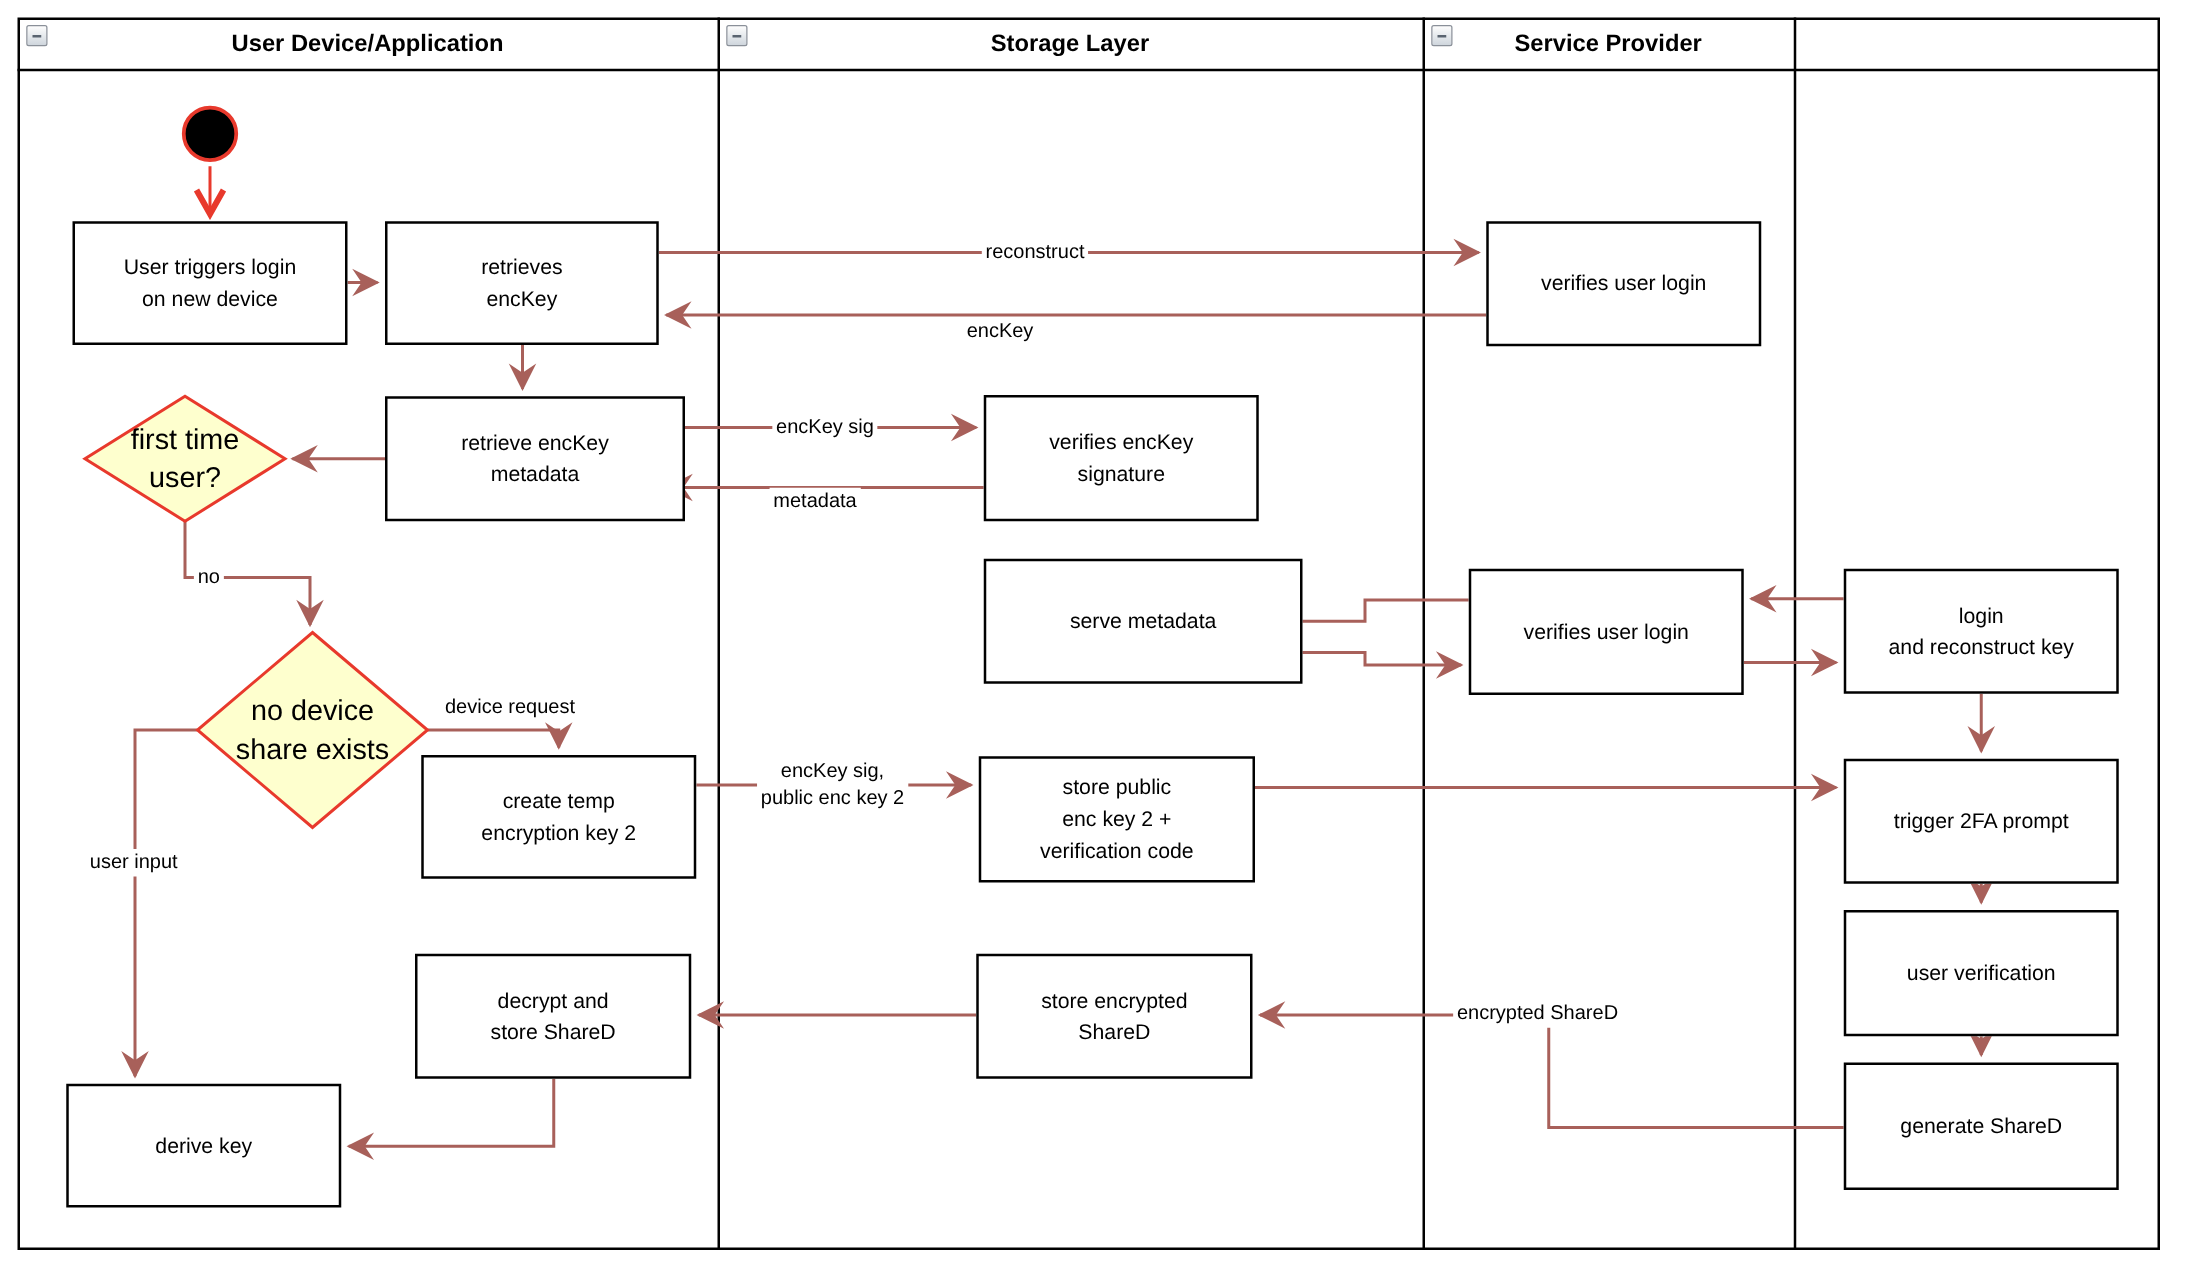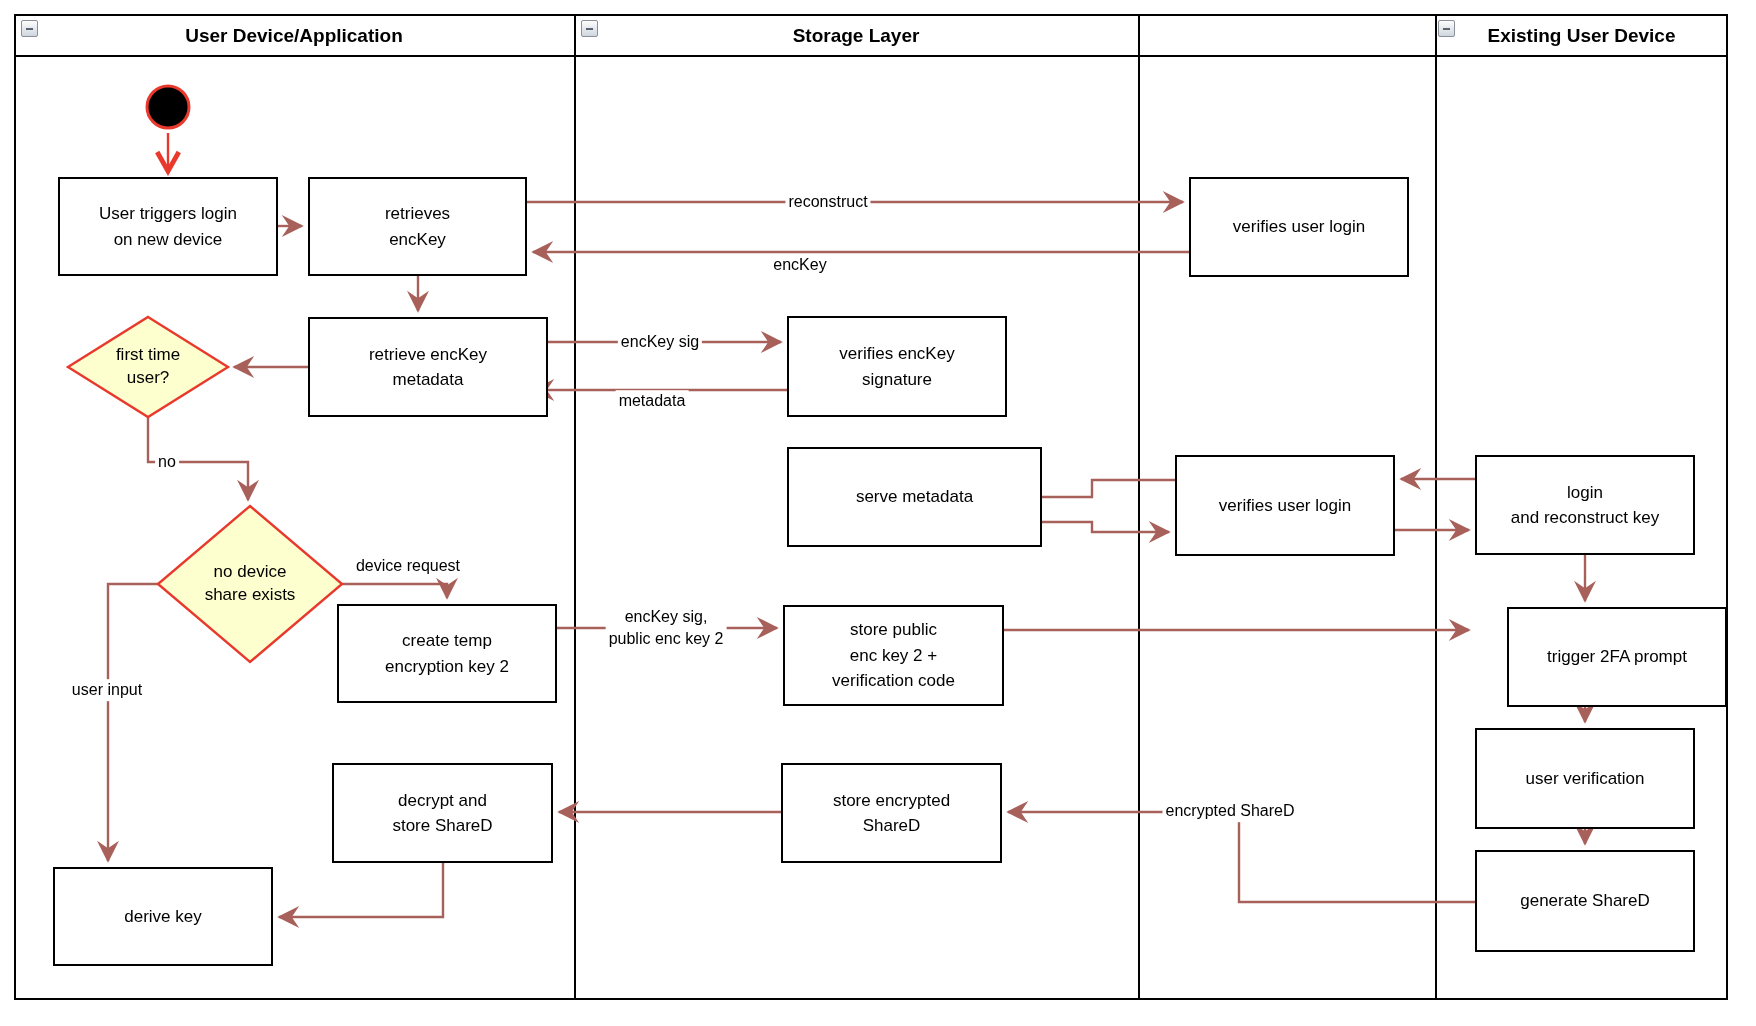--- a/index.html
+++ b/index.html
@@ -18,21 +18,21 @@
 
   
   .node{position:absolute;border:2px solid #000;background:#fff;box-sizing:border-box;
     display:flex;align-items:center;justify-content:center;text-align:center;
     font-size:17px;line-height:1.5;color:#000;white-space:pre-line;}
 
   
   .edge-label{position:absolute;transform:translate(-50%,-50%);font-size:16px;color:#000;text-align:center;
     white-space:pre-line;line-height:1.35;pointer-events:none;}
   .edge-label.bg{background:#fff;padding:0 3px;}
-  .diamond-label{position:absolute;transform:translate(-50%,-50%);font-size:17px;line-height:1.35;color:#000;
+  .diamond-label{position:absolute;transform:translate(-50%,-50%);font-size:23px;line-height:1.35;color:#000;
     text-align:center;white-space:pre-line;pointer-events:none;}
 
   svg.overlay{position:absolute;left:0;top:0;pointer-events:none;}
   polyline.edge{fill:none;stroke-width:2.4px;}
 </style>
 </head>
 <body>
 
 <div id="stage">
 
@@ -47,25 +47,25 @@
         <span class="minus"></span>
       </span>
     <span>User Device/Application</span>
   </div>
   <div class="lane-header" style="left:576px;width:560px">
     <span class="collapse-btn">
         <span class="minus"></span>
       </span>
     <span>Storage Layer</span>
   </div>
-  <div class="lane-header" style="left:1437px;width:289px">
-    <span class="collapse-btn" style="left:1px">
+  <div class="lane-header" style="left:1140px;width:293px">
+    <span class="collapse-btn">
         <span class="minus"></span>
       </span>
-    <span>Existing User Device</span>
+    <span>Service Provider</span>
   </div>
 
   <svg class="overlay" id="edge-svg" width="1756" height="1026" viewBox="0 0 1756 1026">
     <defs>
       <marker id="arrow-maroon" viewBox="0 0 12 12" refX="10.2" refY="6" markerWidth="11" markerHeight="11" orient="auto">
         <path d="M1,1 L11,6 L1,11 L4.4,6 Z" fill="#a8605a"></path>
       </marker>
       <marker id="arrow-red" viewBox="0 0 12 12" refX="9.5" refY="6" markerWidth="12" markerHeight="12" orient="auto">
         <path d="M2,1.5 L10,6 L2,10.5" fill="none" stroke="#e8392c" stroke-width="2"></path>
       </marker>
@@ -110,21 +110,21 @@
       <div class="node" style="left: 1189px; top: 177px; width: 220px; height: 100px;">verifies user login</div>
       <div class="node" style="left: 787px; top: 447px; width: 255px; height: 100px;">serve metadata</div>
       <div class="node" style="left: 1175px; top: 455px; width: 220px; height: 101px;">verifies user login</div>
       <div class="node" style="left: 1475px; top: 455px; width: 220px; height: 100px;">login
 and reconstruct key</div>
       <div class="node" style="left: 337px; top: 604px; width: 220px; height: 99px;">create temp
 encryption key 2</div>
       <div class="node" style="left: 783px; top: 605px; width: 221px; height: 101px;">store public
 enc key 2 +
 verification code</div>
-      <div class="node" style="left: 1475px; top: 607px; width: 220px; height: 100px; margin-left: 32px;">trigger 2FA prompt</div>
+      <div class="node" style="left: 1475px; top: 607px; width: 220px; height: 100px;">trigger 2FA prompt</div>
       <div class="node" style="left: 1475px; top: 728px; width: 220px; height: 101px;">user verification</div>
       <div class="node" style="left: 1475px; top: 850px; width: 220px; height: 102px;">generate ShareD</div>
       <div class="node" style="left: 781px; top: 763px; width: 221px; height: 100px;">store encrypted
 ShareD</div>
       <div class="node" style="left: 332px; top: 763px; width: 221px; height: 100px;">decrypt and
 store ShareD</div>
       <div class="node" style="left: 53px; top: 867px; width: 220px; height: 99px;">derive key</div>
     </div>
   <div id="labels">
       <div class="diamond-label" style="left: 148px; top: 367px;">first time

